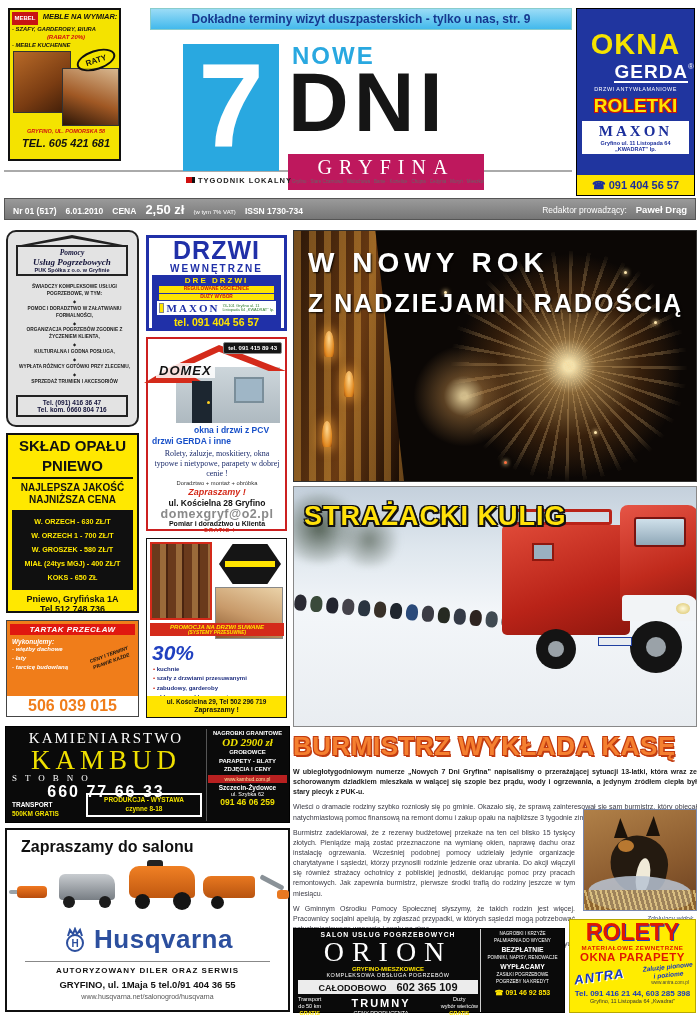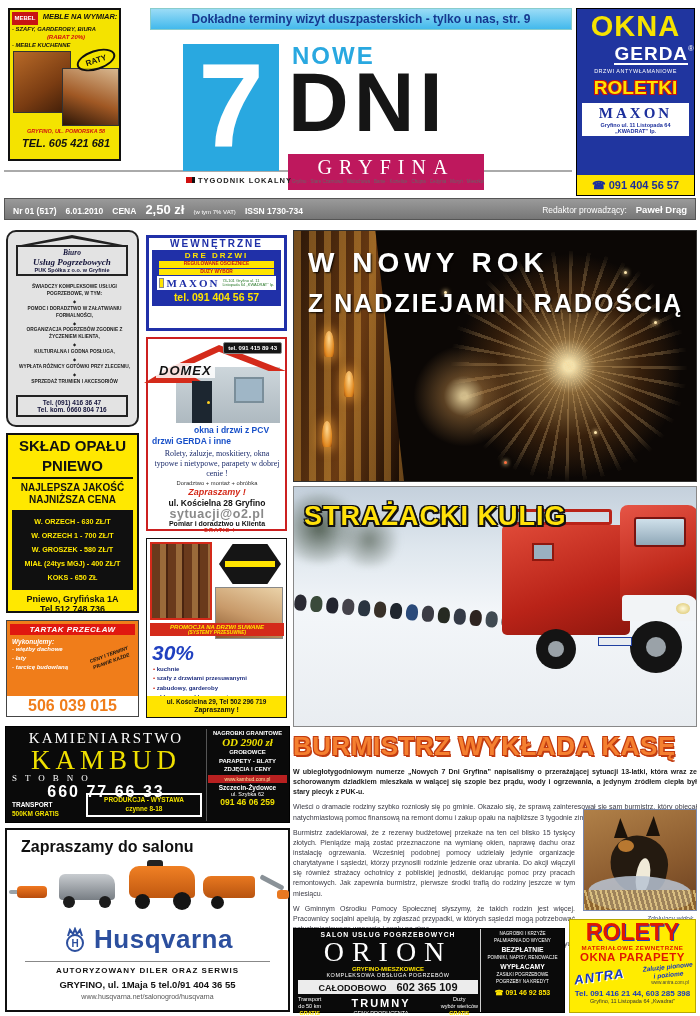--- a/index.html
+++ b/index.html
@@ -32,21 +32,21 @@
 .mast-nowe{left:292px;top:42px;font-size:24px;font-weight:800;color:#29a8e0;letter-spacing:2px}
 .mast-dni{left:288px;top:56px;font-size:84px;line-height:92px;font-weight:800;color:#151515;letter-spacing:5px}
 .mast-grybar{left:288px;top:154px;width:196px;height:36px;background:#be185d}
 .mast-gry{width:100%;color:#fff;font-family:"Liberation Serif",serif;font-size:20px;letter-spacing:7px;text-align:center;line-height:26px}
 .mast-tag{left:186px;top:176px;font-size:7.5px;font-weight:bold;letter-spacing:1px;color:#222}
 .mast-tag:before{content:"";display:inline-block;width:6px;height:6px;background:#d01010;border-right:3px solid #111;margin-right:3px}
 .mast-towns{left:292px;top:179px;width:192px;font-size:4.5px;color:#666;white-space:nowrap;overflow:hidden}
 
 
 .ad-okna{left:576px;top:8px;width:119px;height:188px;background:#20359f;border:1px solid #000}
-.okna-title{width:100%;margin-top:1px;font-size:29px;font-weight:800;color:#f6e300;text-align:center;letter-spacing:1px}
+.okna-title{width:100%;margin-top:19px;font-size:29px;font-weight:800;color:#f6e300;text-align:center;letter-spacing:1px}
 .okna-gerda{width:100%;text-align:right;color:#fff;margin-top:1px}
 .okna-gerda .g{font-size:19px;font-weight:800;letter-spacing:1px;border-bottom:2px solid #fff;display:inline-block;line-height:19px}
 .okna-gerda .r{font-size:8px;vertical-align:top}
 .okna-sub{width:100%;text-align:center;color:#fff;font-size:5.5px;letter-spacing:.5px;margin-top:3px}
 .okna-roletki{width:100%;text-align:center;font-size:19px;font-weight:800;color:#ffe400;margin-top:3px;
   text-shadow:1px 1px 0 #c81414,-1px -1px 0 #c81414,1px -1px 0 #c81414,-1px 1px 0 #c81414}
 .okna-maxbox{margin:4px 5px 0 5px;background:#fff;padding:2px 1px;text-align:center}
 .okna-maxon{font-family:"Liberation Serif",serif;font-size:15px;font-weight:bold;color:#1c2f9c;letter-spacing:3px}
 .okna-a1,.okna-a2{font-size:5.5px;color:#1c2f9c;font-weight:bold}
 .okna-phone{position:absolute;bottom:0;left:0;right:0;height:20px;background:#ffe400;color:#1c2f9c;
@@ -361,21 +361,21 @@
     </div>
     <div class="grp">
       <span class="ib-ed">Redaktor prowadzący:</span>
       <span class="ib-edname">Paweł Drąg</span>
     </div>
   </div>
 
   <div class="ab ad-puk">
     <div class="ab puk-roof"></div>
     <div class="ab puk-head">
-      <div class="puk-t1">Biuro</div>
+      <div class="puk-t1">Pomocy</div>
       <div class="puk-t2">Usług Pogrzebowych</div>
       <div class="puk-sub">PUK Spółka z o.o. w Gryfinie</div>
     </div>
     <div class="ab puk-list">
       <div class="puk-item">ŚWIADCZY KOMPLEKSOWE USŁUGI POGRZEBOWE, W TYM:</div>
       <div class="puk-item">POMOC I DORADZTWO W ZAŁATWIANIU FORMALNOŚCI,</div>
       <div class="puk-item">ORGANIZACJA POGRZEBÓW ZGODNIE Z ŻYCZENIEM KLIENTA,</div>
       <div class="puk-item">KULTURALNA I GODNA POSŁUGA,</div>
       <div class="puk-item">WYPŁATA RÓŻNICY GOTÓWKI PRZY ZLECENIU,</div>
       <div class="puk-item">SPRZEDAŻ TRUMIEN I AKCESORIÓW</div>
@@ -467,20 +467,21 @@
       </svg>
       <span class="hus-brand">Husqvarna</span>
     </div>
     <div class="hus-div"></div>
     <div class="hus-sub">AUTORYZOWANY DILER ORAZ SERWIS</div>
     <div class="hus-addr">GRYFINO, ul. 1Maja 5 tel.0/91 404 36 55</div>
     <div class="hus-url">www.husqvarna.net/salonogrod/husqvarna</div>
   </div>
 
   <div class="ab ad-drzwi">
+    <div class="drz-t">DRZWI</div>
     <div class="drz-s">WEWNĘTRZNE</div>
     <div class="drz-box">
       <div class="drz-dre">DRE DRZWI</div>
       <div class="drz-y">REGULOWANE OŚCIEŻNICE</div>
       <div class="drz-y">DUŻY WYBÓR</div>
       <div class="drz-max">
         <span class="drz-door"></span>
         <span class="drz-maxname">MAXON</span>
         <span class="drz-maxaddr">74-101 Gryfino ul. 11 Listopada 64 „KWADRAT” Ip.</span>
       </div>
@@ -496,21 +497,21 @@
     <div class="ab dom-knob"></div>
     <div class="ab dom-win"></div>
     <div class="ab dom-label">DOMEX</div>
     <div class="ab dom-telbox">tel. 091 415 89 43</div>
     <div class="ab dom-l1">okna i drzwi z PCV</div>
     <div class="ab dom-l2">drzwi GERDA i inne</div>
     <div class="ab dom-body">Rolety, żaluzje, moskitiery, okna typowe i nietypowe, parapety w dobrej cenie !</div>
     <div class="ab dom-serv">Doradztwo + montaż + obróbka</div>
     <div class="ab dom-inv">Zapraszamy !</div>
     <div class="ab dom-addr">ul. Kościelna 28 Gryfino</div>
-    <div class="ab dom-mail">sytuacji@o2.pl</div>
+    <div class="ab dom-mail">domexgryf@o2.pl</div>
     <div class="ab dom-f1">Pomiar i doradztwo u Klienta</div>
     <div class="ab dom-f2">- GRATIS !</div>
   </div>
 
   <div class="ab ad-promo">
     <div class="ab pro-ph1"></div>
     <div class="ab pro-hex">
       <div class="pro-hexband"></div>
     </div>
     <div class="ab pro-ph2"></div>

